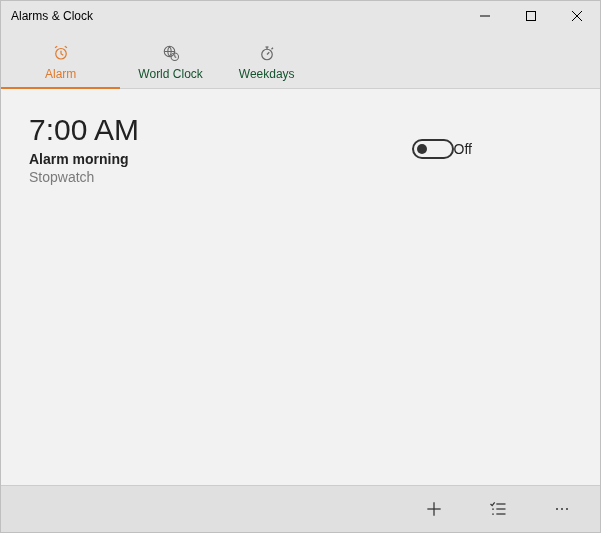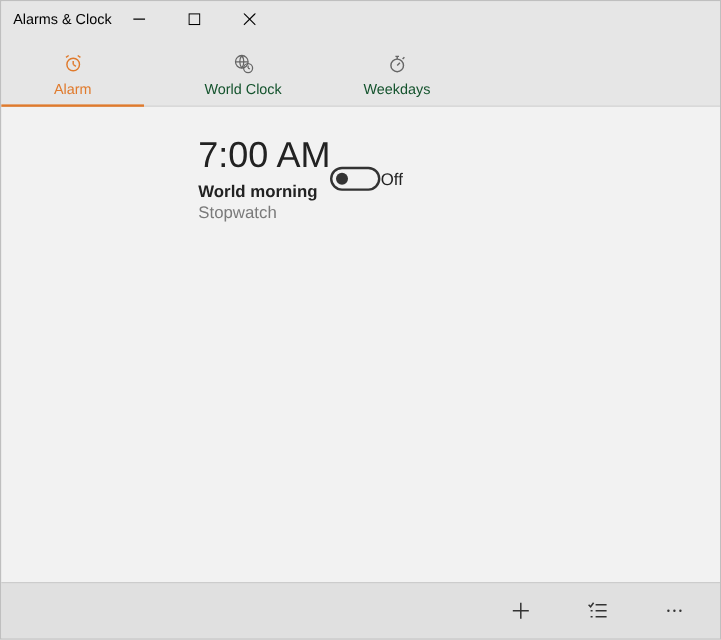--- a/index.html
+++ b/index.html
@@ -1,36 +1,36 @@
 <!DOCTYPE html>
 <html><head>
 <meta charset="utf-8">
 <style>
   * { box-sizing: border-box; margin: 0; padding: 0; font-family: "Segoe UI", Arial, sans-serif; }
   body { width: 601px; height: 533px; background: #e6e6e6; overflow: hidden; border: 1px solid #bfbfbf; }
 
   
-  .titlebar { height: 30px; display: flex; align-items: center; justify-content: flex-start; background: #e6e6e6; }
+  .titlebar { height: 30px; display: flex; align-items: center; justify-content: space-between; background: #e6e6e6; }
   .title { font-size: 12px; color: #000; padding-left: 10px; }
   .win-controls { display: flex; height: 100%; }
   .win-btn { width: 46px; display: flex; align-items: center; justify-content: center; color: #000; }
   .win-btn svg { width: 10px; height: 10px; }
 
   
-  .tabs { height: 58px; display: flex; align-items: flex-end; background: #e6e6e6; border-bottom: 1px solid #cfcfcf; gap: 32px; }
+  .tabs { height: 58px; display: flex; align-items: flex-end; background: #e6e6e6; border-bottom: 1px solid #cfcfcf; }
   .tab { display: flex; flex-direction: column; align-items: center; justify-content: flex-end; padding: 6px 18px 6px; font-size: 12px; color: #14532d; cursor: pointer; border-bottom: 2px solid transparent; margin-bottom: -1px; }
   .tab.active { color: #e07a2c; border-bottom: 2px solid #e07a2c; }
   .tab .ticon { height: 20px; display: flex; align-items: center; justify-content: center; margin-bottom: 4px; }
   .tab .ticon svg { width: 18px; height: 18px; }
   .tab.active .ticon svg { stroke: #e07a2c; fill: none; }
   .tab:not(.active) .ticon svg { stroke: #666; fill: none; }
 
   
   .content { background: #f2f2f2; height: 396px; padding: 24px 28px; color: #333; }
-  .alarm-item { display: flex; justify-content: center; align-items: center; }
+  .alarm-item { display: flex; justify-content: space-between; align-items: center; }
   .alarm-left .time { font-size: 30px; font-weight: 300; color: #222; }
   .alarm-left .label { font-size: 14px; font-weight: 600; color: #222; margin-top: 4px; }
   .alarm-left .repeat { font-size: 14px; color: #7a7a7a; margin-top: 2px; }
   .alarm-right { display: flex; align-items: center; padding-right: 100px; }
   .toggle { width: 42px; height: 20px; border: 2px solid #333; border-radius: 12px; position: relative; background: transparent; }
   .toggle .knob { width: 10px; height: 10px; background: #333; border-radius: 50%; position: absolute; top: 3px; left: 3px; }
   .toggle-label { font-size: 14px; color: #222; }
 
   
   .bottombar { height: 47px; background: #e0e0e0; display: flex; justify-content: flex-end; align-items: center; padding-right: 6px; border-top: 1px solid #ccc; }
@@ -100,21 +100,21 @@
         </svg>
     </span>
     <span>Weekdays</span>
   </div>
 </div>
 
 <div class="content">
   <div class="alarm-item">
     <div class="alarm-left">
       <div class="time">7:00 AM</div>
-      <div class="label">World morning</div>
+      <div class="label">Alarm morning</div>
       <div class="repeat">Stopwatch</div>
     </div>
     <div class="alarm-right">
       <div class="toggle">
         <div class="knob"></div>
       </div>
       <div class="toggle-label">Off</div>
     </div>
   </div>
 </div>

